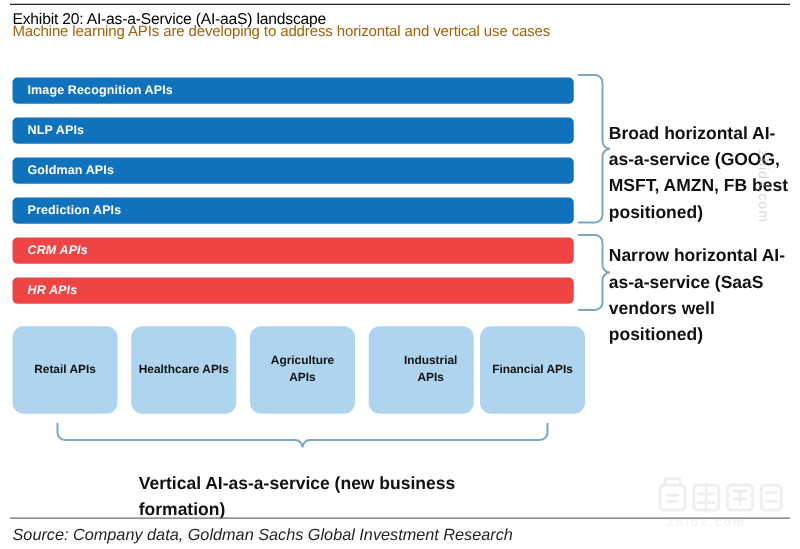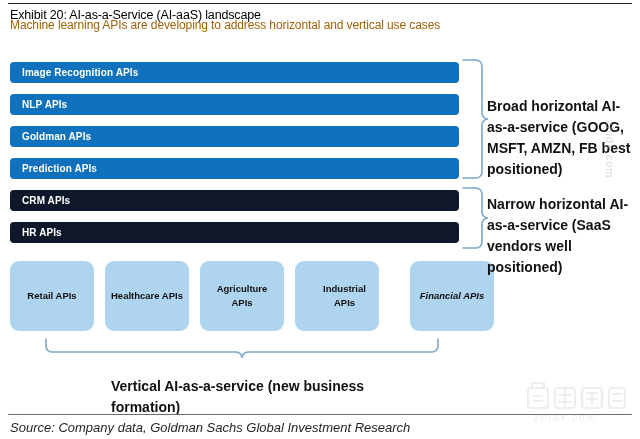--- a/index.html
+++ b/index.html
@@ -62,21 +62,21 @@
     box-sizing: border-box;
     display: flex;
     align-items: center;
     padding-left: 12px;
     font-size: 10px;
     font-weight: bold;
     color: #ffffff;
     letter-spacing: 0.1px;
   }
   .bar.broad { background: #1072bc; }
-  .bar.narrow { background: #0f172a; }
+  .bar.narrow { background: #ef4444; font-style: italic; }
 
   .bar-0 { top: 62px; }
   .bar-1 { top: 94px; }
   .bar-2 { top: 126px; }
   .bar-3 { top: 158px; }
   .bar-4 { top: 190px; }
   .bar-5 { top: 222px; }
 
   
   .card {
@@ -94,21 +94,21 @@
     font-weight: bold;
     color: #111111;
     line-height: 1.45;
     box-sizing: border-box;
     padding: 0 5px;
   }
   .card-0 { left: 10px; }
   .card-1 { left: 105px; }
   .card-2 { left: 200px; }
   .card-3 { left: 295px; padding-left: 20px; }
-  .card-4 { left: 410px; font-style: italic; }
+  .card-4 { left: 384px; }
 
   
   .brace-svg {
     position: absolute;
     overflow: visible;
   }
   #brace-broad  { left: 462px; top: 58px; }
   #brace-narrow { left: 462px; top: 186px; }
   #brace-vert   { left: 44px;  top: 338px; }
 

